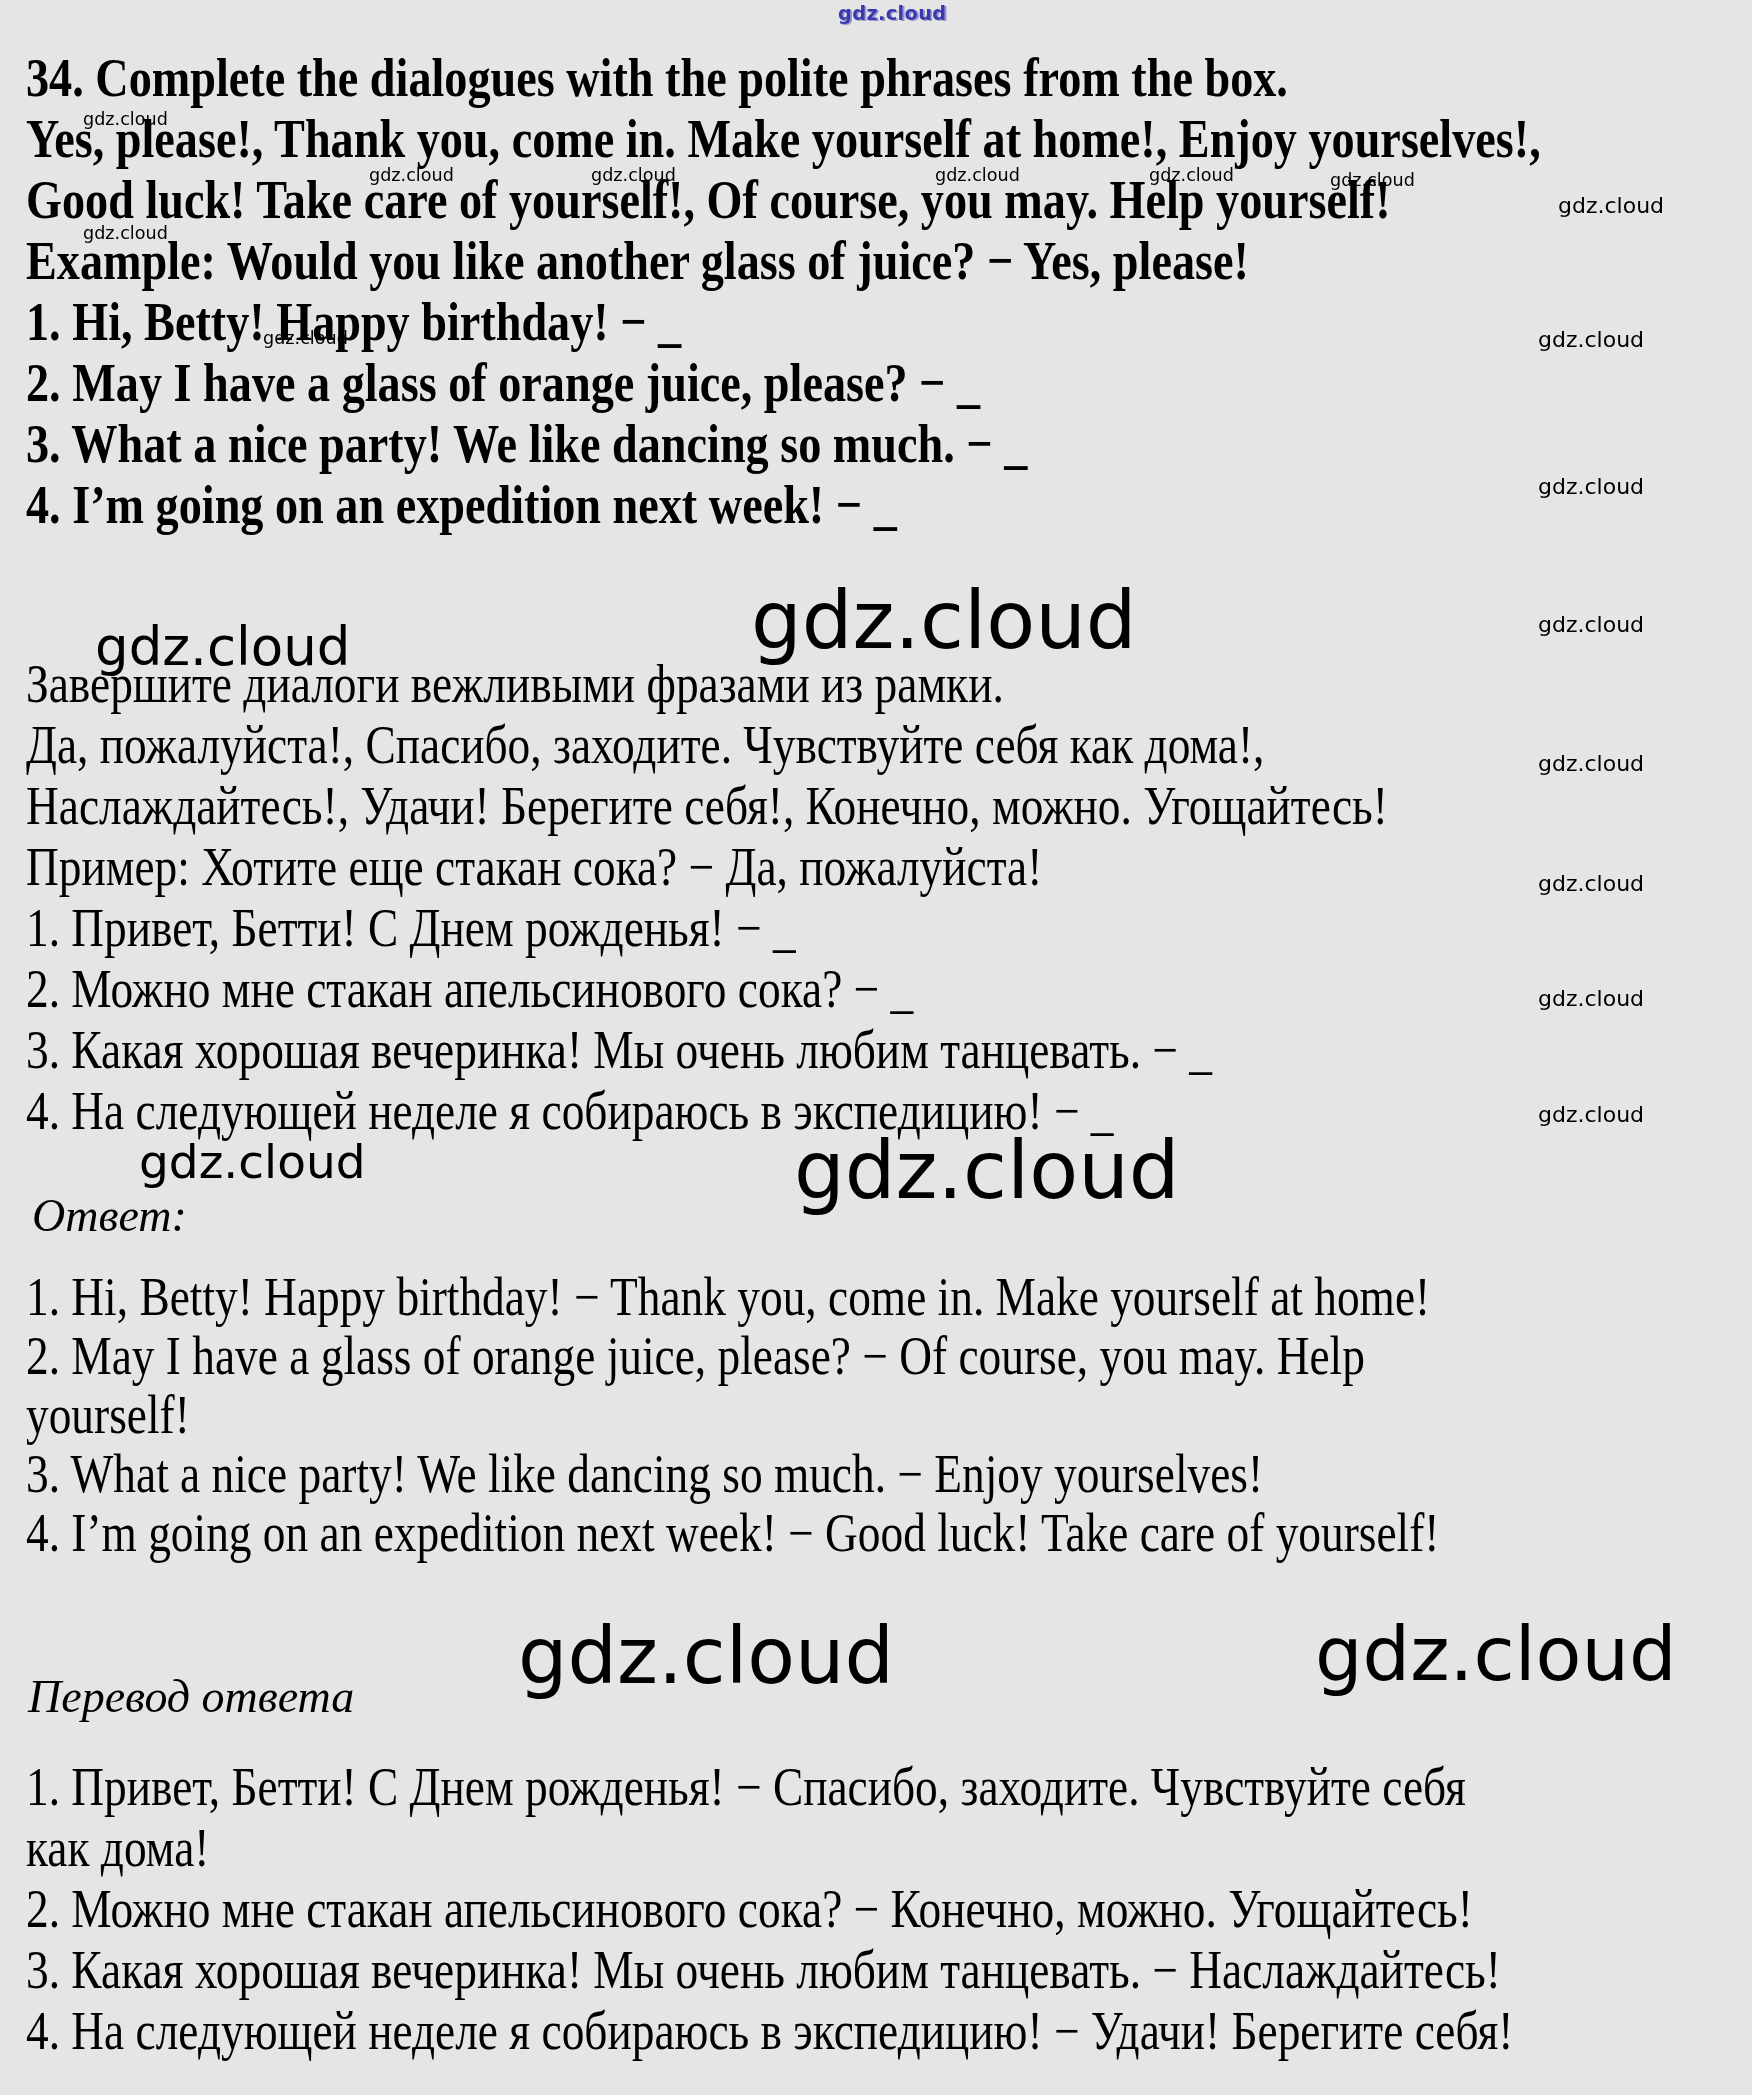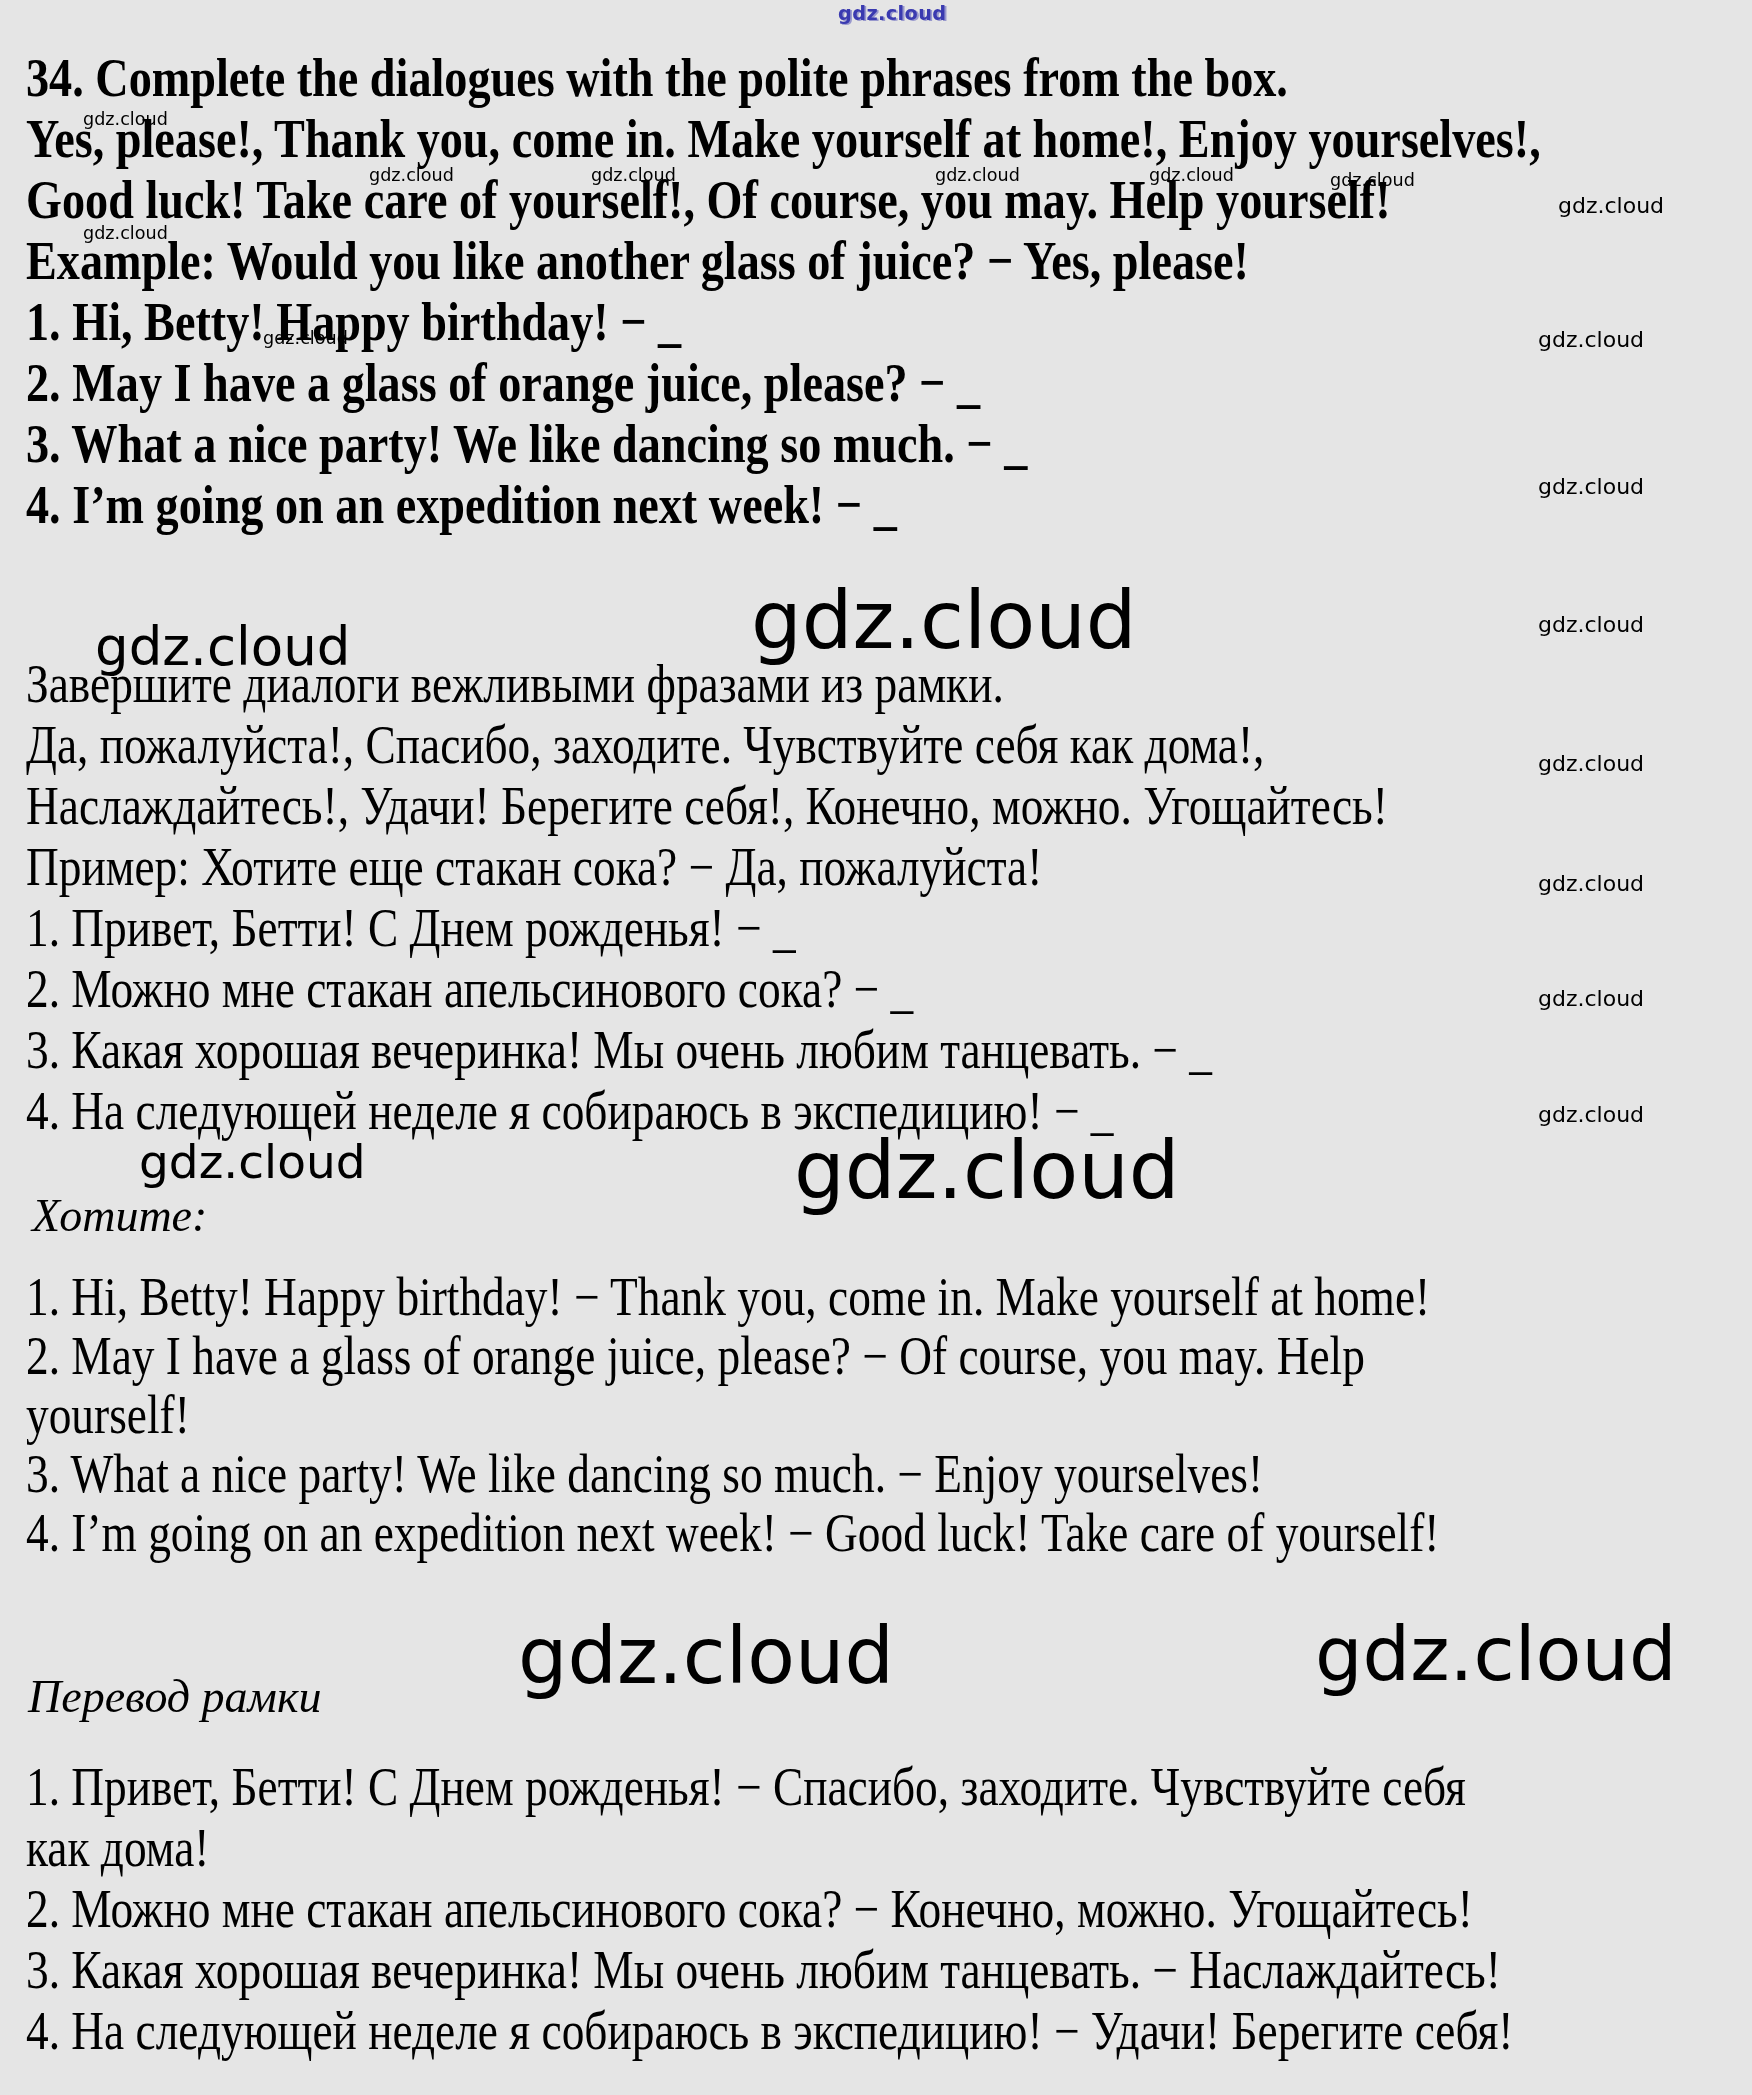--- a/index.html
+++ b/index.html
@@ -98,34 +98,34 @@
     <div class="ln">Пример: Хотите еще стакан сока? − Да, пожалуйста!</div>
     <div class="ln">1. Привет, Бетти! С Днем рожденья! − _</div>
     <div class="ln">2. Можно мне стакан апельсинового сока? − _</div>
     <div class="ln">3. Какая хорошая вечеринка! Мы очень любим танцевать. − _</div>
     <div class="ln">4. На следующей неделе я собираюсь в экспедицию! − _</div>
   </div>
 
   <div class="wm wm-med" style="left:139px; top:1138px; font-size:47px;">gdz.cloud</div>
   <div class="wm wm-big" style="left:794px; top:1131px;">gdz.cloud</div>
 
-  <div class="heading" style="left:32px; top:1189px;">Хотите:</div>
+  <div class="heading" style="left:32px; top:1189px;">Ответ:</div>
 
   <div class="block reg-block lh67" style="left:26px; top:1268px;">
     <div class="ln">1. Hi, Betty! Happy birthday! − Thank you, come in. Make yourself at home!</div>
     <div class="ln">2. May I have a glass of orange juice, please? − Of course, you may. Help</div>
     <div class="ln">yourself!</div>
     <div class="ln">3. What a nice party! We like dancing so much. − Enjoy yourselves!</div>
     <div class="ln">4. I’m going on an expedition next week! − Good luck! Take care of yourself!</div>
   </div>
 
   <div class="wm wm-big" style="left:518px;  top:1617px; font-size:78px;">gdz.cloud</div>
   <div class="wm wm-big" style="left:1315px; top:1617px; font-size:75px;">gdz.cloud</div>
 
-  <div class="heading" style="left:28px; top:1670px;">Перевод рамки</div>
+  <div class="heading" style="left:28px; top:1670px;">Перевод ответа</div>
 
   <div class="block reg-block lh69" style="left:26px; top:1757px;">
     <div class="ln">1. Привет, Бетти! С Днем рожденья! − Спасибо, заходите. Чувствуйте себя</div>
     <div class="ln">как дома!</div>
     <div class="ln">2. Можно мне стакан апельсинового сока? − Конечно, можно. Угощайтесь!</div>
     <div class="ln">3. Какая хорошая вечеринка! Мы очень любим танцевать. − Наслаждайтесь!</div>
     <div class="ln">4. На следующей неделе я собираюсь в экспедицию! − Удачи! Берегите себя!</div>
   </div>
 
 </div>

